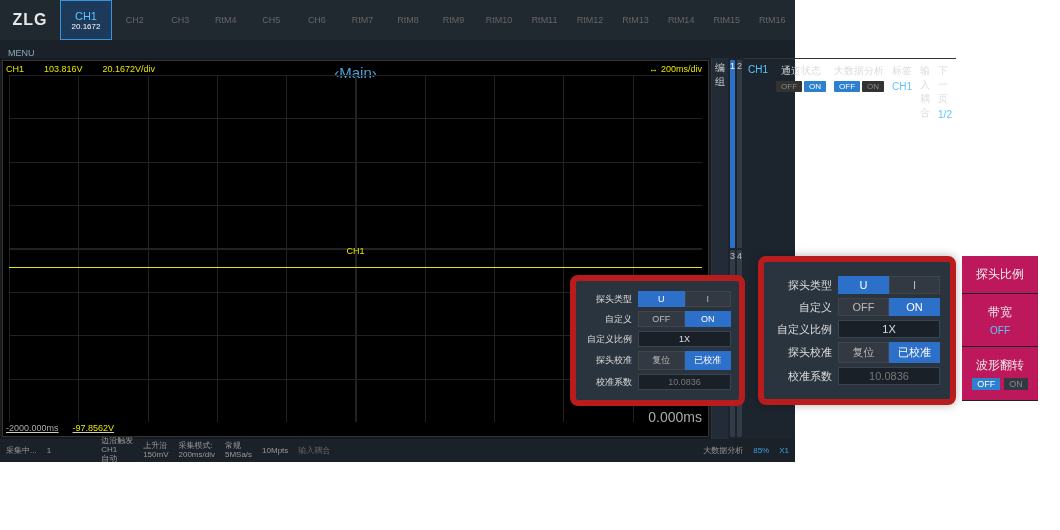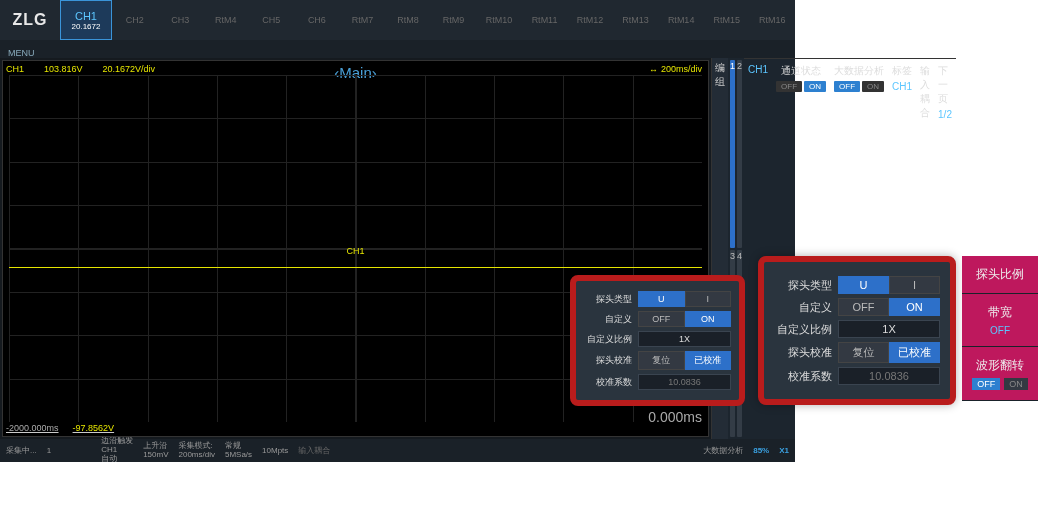--- a/index.html
+++ b/index.html
@@ -38,21 +38,21 @@
   .grpb { background:#333c46; text-align:center; font-size:9px; padding:1px 0; border-radius:1px; color:#bbb;}
   .grpb.active { background:#2d70c9; color:#fff;}
   .side-sect { border-top:1px solid #333; padding:5px 4px; display:flex; flex-direction:column; align-items:center; gap:3px;}
   .side-title { font-size:10px; color:#ddd;}
   .tog { display:flex; gap:2px;}
   .togb { font-size:8px; padding:1px 5px; background:#333; color:#888; border-radius:1px;}
   .togb.on { background:#2d80d0; color:#fff;}
   .side-val { font-size:10px; color:#5cc6ff;}
   .statusbar { height:23px; background:#1a2128; display:flex; align-items:center; gap:10px; padding:0 6px; font-size:8px; color:#999;}
   .sb-group { display:flex; flex-direction:column; line-height:1.1;}
-  .sb-accent{ color:#3aa0e0;font-weight:bold;}
+  .sb-accent{ color:#3aa0e0;}
   
   .popup { position:absolute; background:#2a343e; border:6px solid #b91c1c; border-radius:8px; }
   .popup.small { top:275px; left:570px; width:175px; padding:6px 8px; font-size:9px;}
   .popup.big { top:256px; left:758px; width:198px; padding:10px 10px; font-size:11px; box-shadow:0 0 10px rgba(0,0,0,.3);}
   .popup .row { display:flex; align-items:center; justify-content:space-between; margin:4px 0; gap:6px;}
   .popup .lbl { color:#ddd; white-space:nowrap;}
   .popup.big .lbl { width:58px; text-align:right;}
   .popup.small .lbl { width:48px; text-align:right;}
   .popup .ctrls { display:flex; gap:0; flex:1;}
   .popup .btn { flex:1; text-align:center; padding:2px 0; background:#333942; color:#bbb; border:1px solid #444;}

